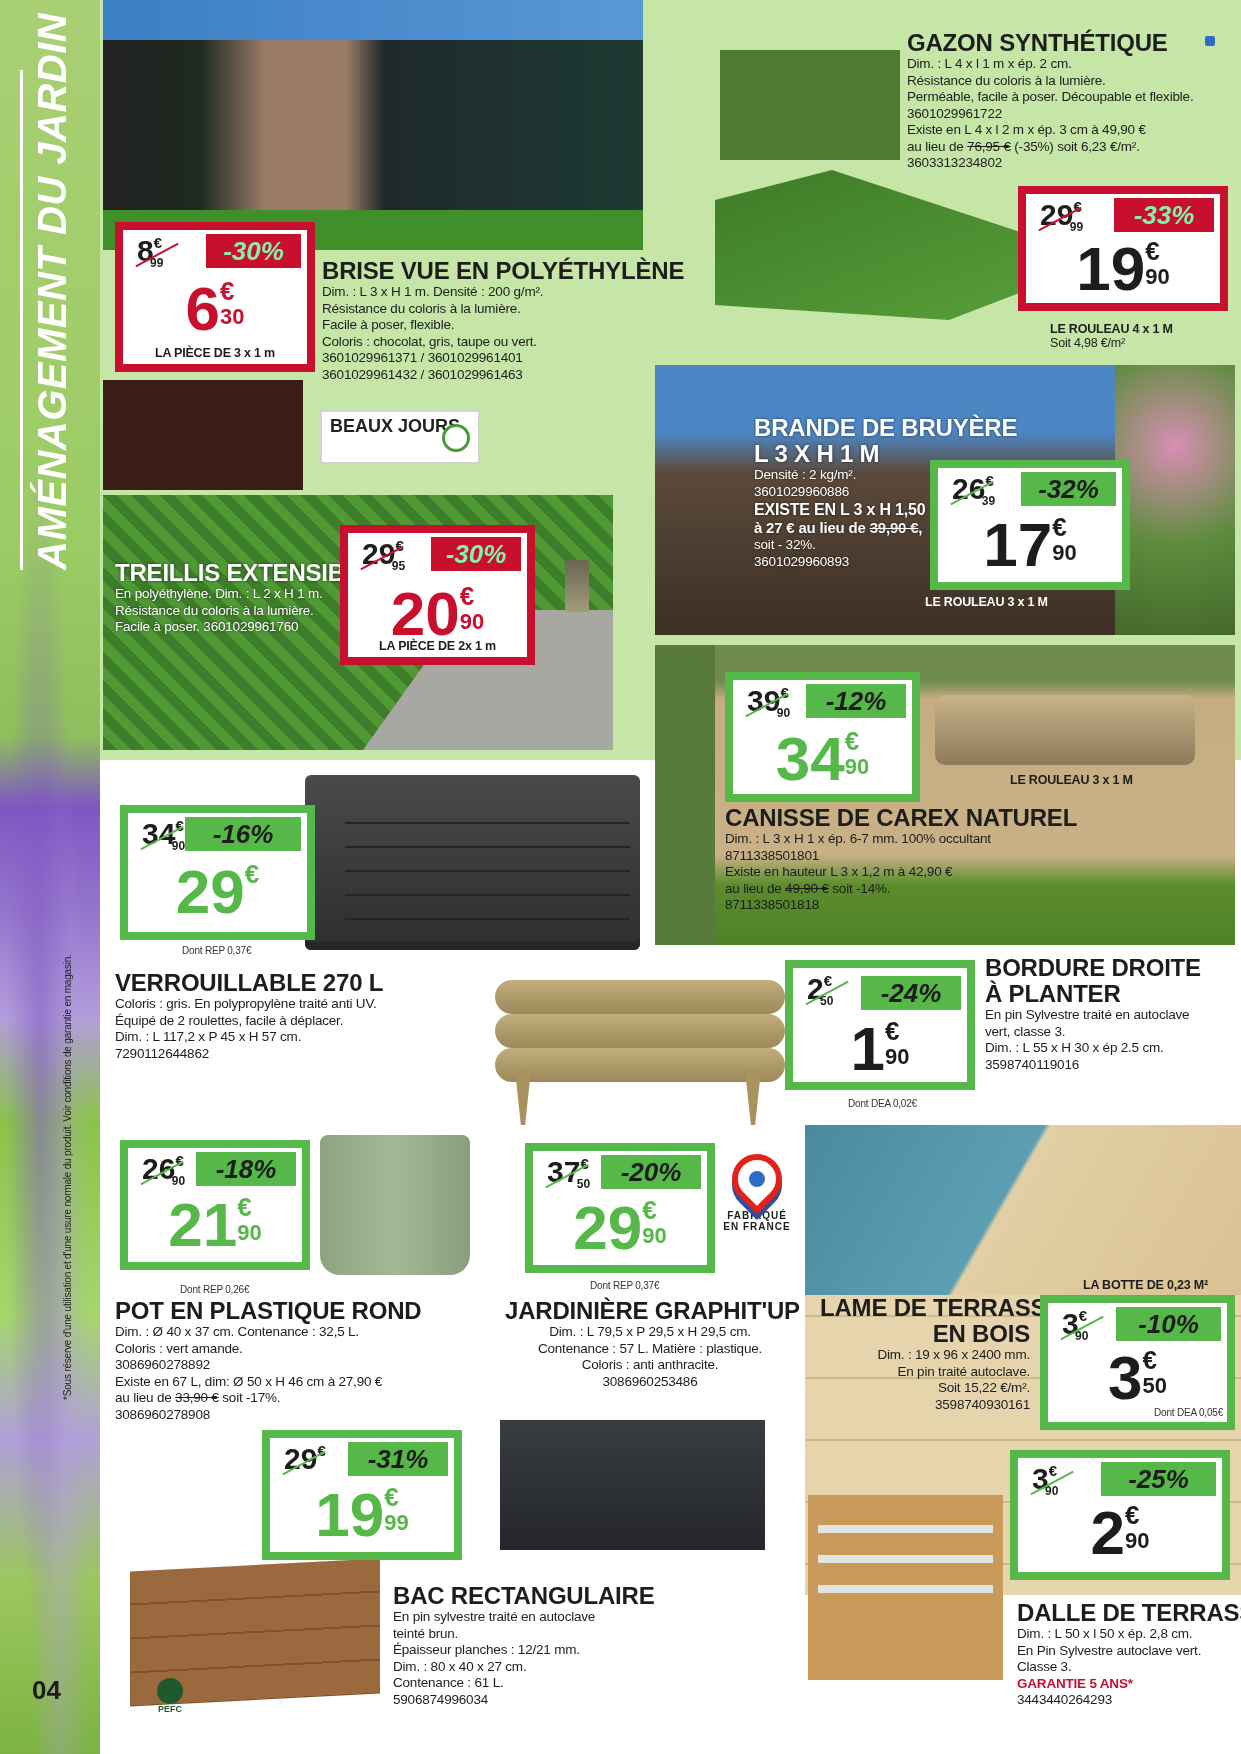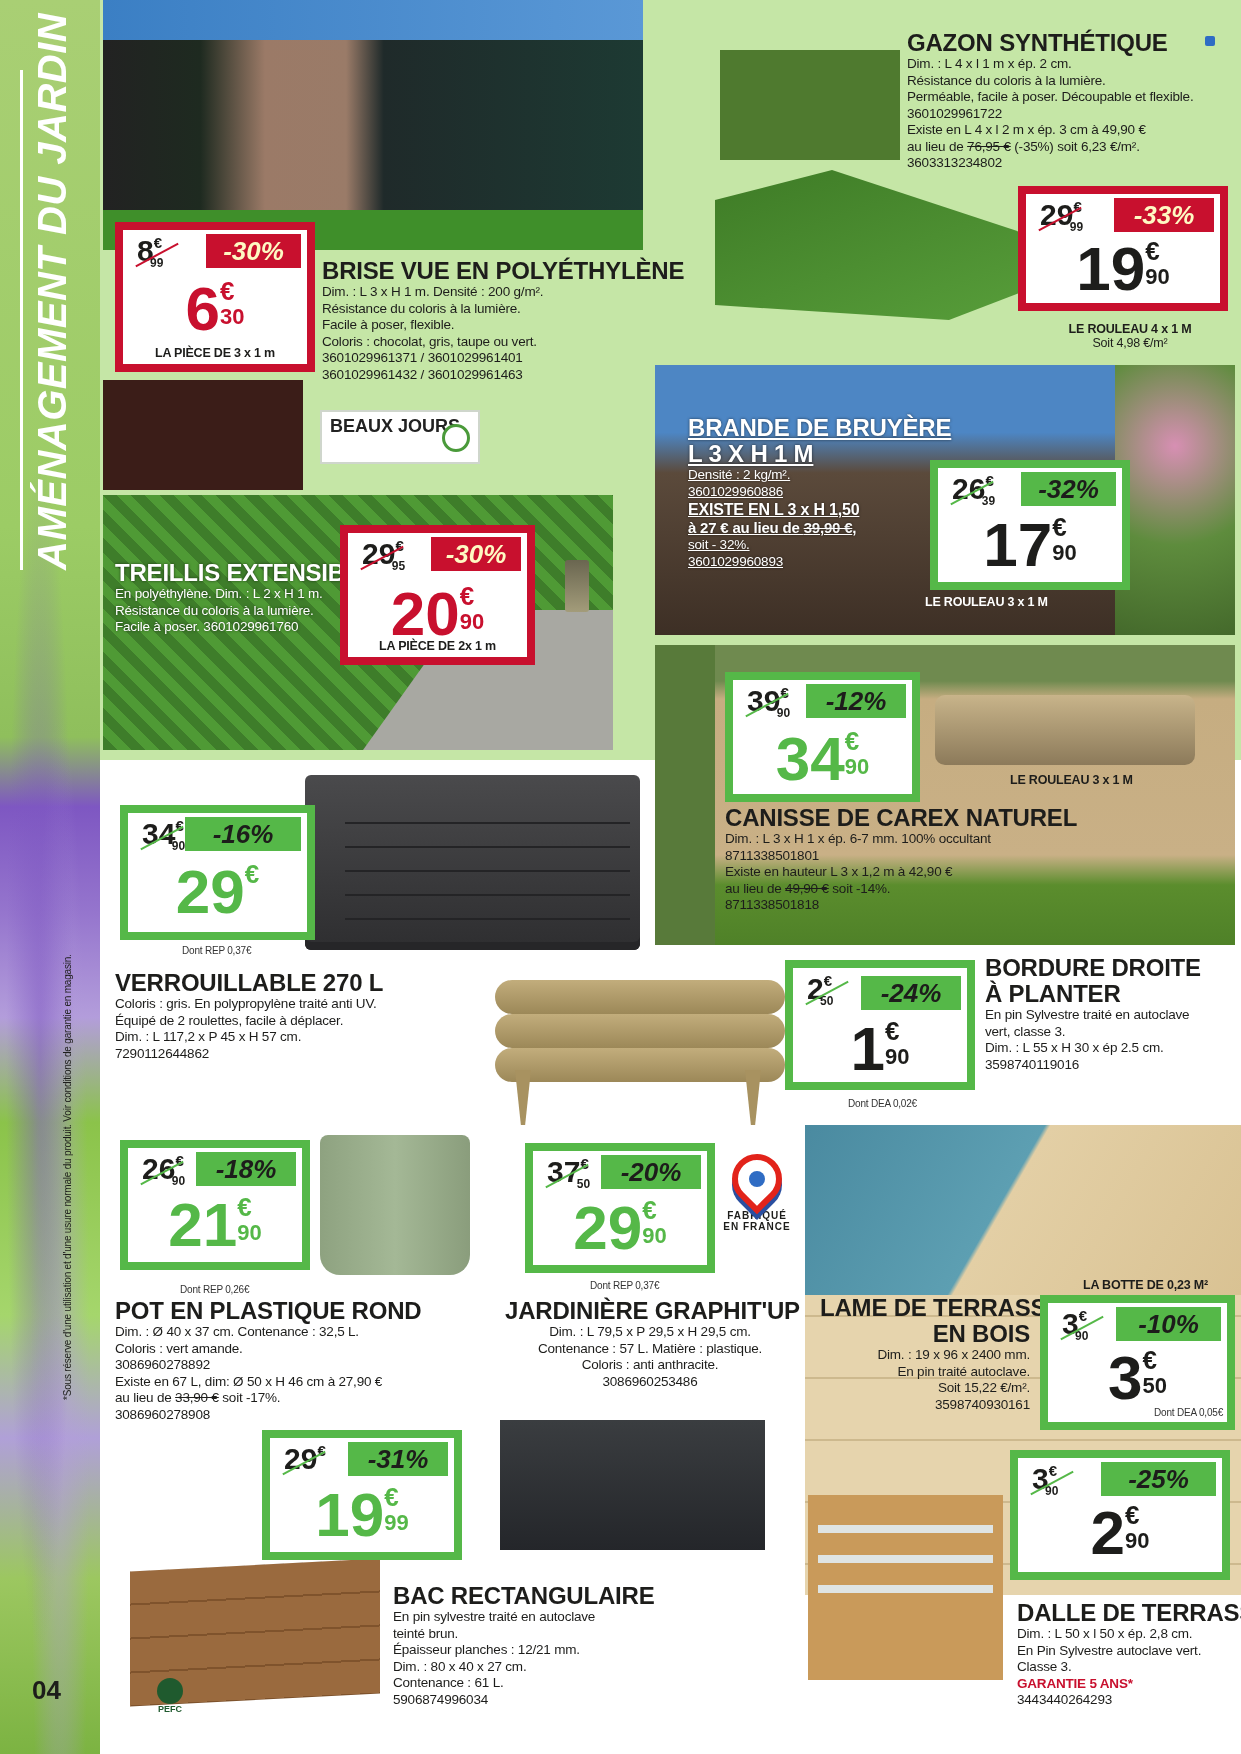--- a/index.html
+++ b/index.html
@@ -68,21 +68,21 @@
   
   .tag { position: absolute; z-index: 6; background: #ffffff; }
   .tag.red { border: 8px solid #c8102e; }
   .tag.green { border: 8px solid #55b848; }
   .tag .old { position: absolute; left: 14px; top: 4px; font-size: 30px; font-weight: bold; color: #1d1d1b; }
   .tag .old sup { font-size: 15px; vertical-align: top; }
   .tag .old small { font-size: 12px; position: relative; left: -12px; top: 6px; }
   .tag .old::after { content: ""; position: absolute; left: -4px; top: 20px; width: 48px; height: 2px; transform: rotate(-28deg); }
   .tag.red .old::after { background: #c8102e; }
   .tag.green .old::after { background: #55b848; }
-  .tag .pct { position: absolute; top: 4px; right: 6px; height: 34px; color: #fef9c3; font-weight: bold; font-style: italic; font-size: 26px; text-align: center; line-height: 34px; }
+  .tag .pct { position: absolute; top: 4px; right: 6px; height: 34px; color: #86efac; font-weight: bold; font-style: italic; font-size: 26px; text-align: center; line-height: 34px; }
   .tag.red .pct { background: #c8102e; }
   .tag.green .pct { background: #55b848; color: #1d1d1b; }
   .tag .new { position: absolute; left: 0; right: 0; font-weight: bold; text-align: center; white-space: nowrap; }
   .tag.red .new { color: #c8102e; }
   .tag.green .new { color: #55b848; }
   .new .big { font-size: 62px; line-height: 62px; vertical-align: top; }
   .new .cur { display: inline-flex; flex-direction: column; vertical-align: top; text-align: left; font-size: 26px; line-height: 26px; }
   .new .cur .cents { font-size: 22px; }
   .dark-new .tag .new, .tag.dark .new { color: #1d1d1b !important; }
   .tag .unit { position: absolute; left: 0; right: 0; bottom: 4px; text-align: center; font-size: 12.5px; font-weight: bold; color: #1d1d1b; white-space: nowrap; }
@@ -164,21 +164,21 @@
   <div class="body">3601029961722</div>
   <div class="body">Existe en L 4 x l 2 m x ép. 3 cm à 49,90 €</div>
   <div class="body"><span>au lieu de </span><span class="strike">76,95 €</span><span> (-35%) soit 6,23 €/m².</span></div>
   <div class="body">3603313234802</div>
 </div>
 <div class="tag red dark" style="left:1018px;top:186px;width:210px;height:125px;">
   <div class="old"><span>29</span><sup>€</sup><small>99</small></div>
   <div class="pct" style="width:100px;">-33%</div>
   <div class="new" style="top:44px;"><span class="big">19</span><span class="cur">€<span class="cents">90</span></span></div>
 </div>
-<div class="unit-outside cond" style="left:1050px;top:322px;text-align:center;width:160px;">
+<div class="unit-outside cond" style="left:1050px;top:322px;text-align:left;width:160px;">
   <div>LE ROULEAU 4 x 1 M</div>
     <div style="font-weight:normal">Soit 4,98 €/m²</div>
 </div>
 
 <div class="txt cond" style="left:322px;top:258px;">
   <div class="title">BRISE VUE EN POLYÉTHYLÈNE</div>
   <div class="body">Dim. : L 3 x H 1 m. Densité : 200 g/m².</div>
   <div class="body">Résistance du coloris à la lumière.</div>
   <div class="body">Facile à poser, flexible.</div>
   <div class="body">Coloris : chocolat, gris, taupe ou vert.</div>
@@ -202,21 +202,21 @@
   <div class="body">Résistance du coloris à la lumière.</div>
   <div class="body">Facile à poser. 3601029961760</div>
 </div>
 <div class="tag red" style="left:340px;top:525px;width:195px;height:140px;">
   <div class="old"><span>29</span><sup>€</sup><small>95</small></div>
   <div class="pct" style="width:90px;">-30%</div>
   <div class="new" style="top:50px;"><span class="big">20</span><span class="cur">€<span class="cents">90</span></span></div>
   <div class="unit cond">LA PIÈCE DE 2x 1 m</div>
 </div>
 
-<div class="txt cond white-text" style="left:688px;top:415px;text-decoration:underline;">
+<div class="txt cond white-text" style="left:754px;top:415px;">
   <div class="title">BRANDE DE BRUYÈRE</div>
   <div class="title">L 3 x H 1 M</div>
   <div class="body">Densité : 2 kg/m².</div>
   <div class="body">3601029960886</div>
   <div class="body" style="font-size:16px;line-height:19px;font-weight:bold">EXISTE EN L 3 x H 1,50</div>
   <div class="body" style="font-size:15px;line-height:18px;font-weight:bold"><span>à 27 € au lieu de </span><span class="strike">39,90 €</span><span>,</span></div>
   <div class="body">soit - 32%.</div>
   <div class="body">3601029960893</div>
 </div>
 <div class="tag green dark" style="left:930px;top:460px;width:200px;height:130px;">

